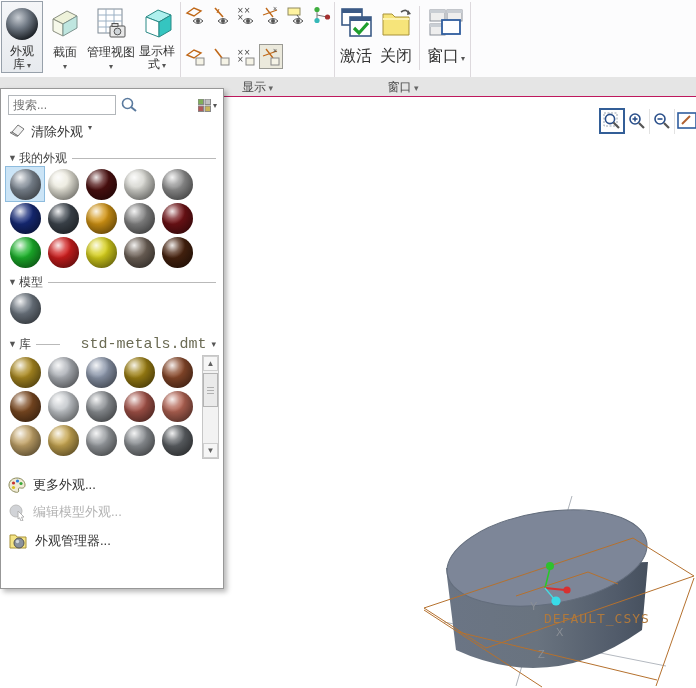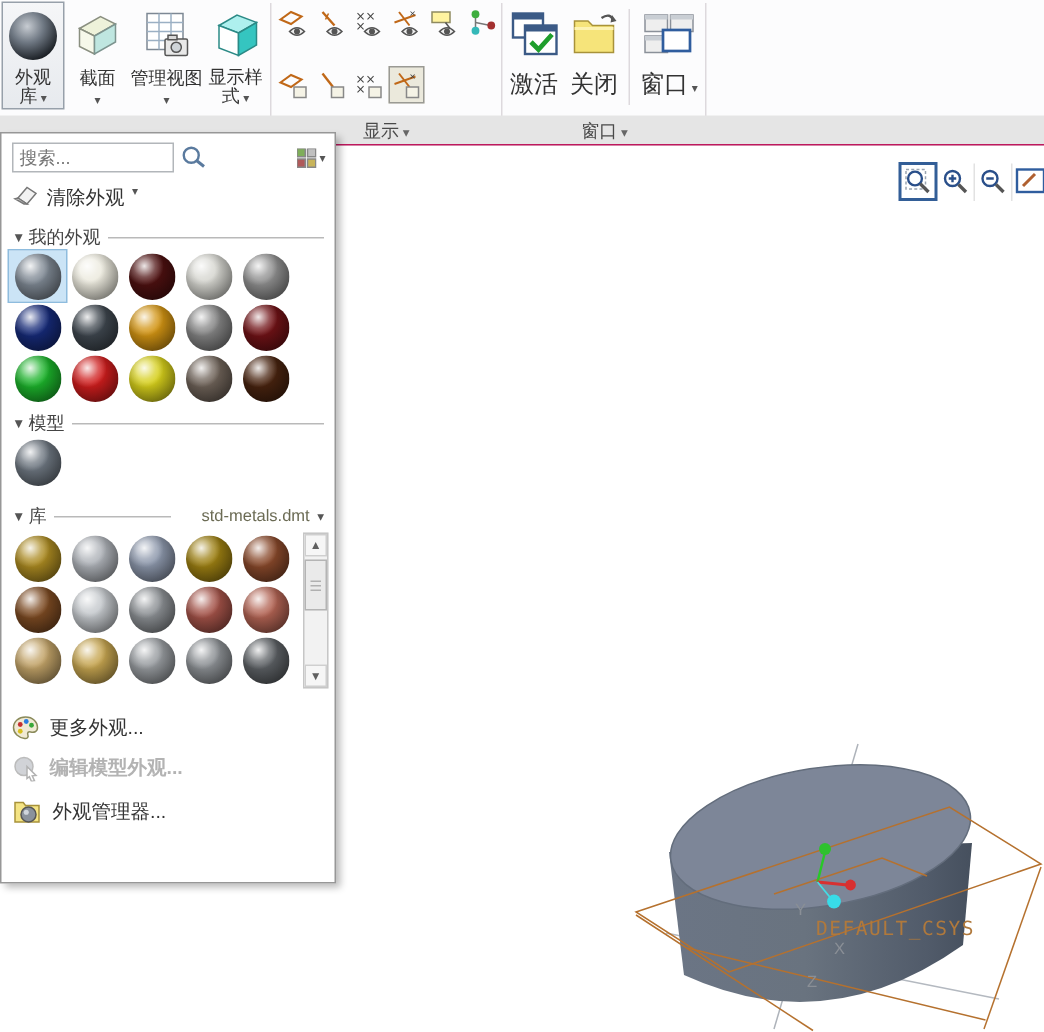--- a/index.html
+++ b/index.html
@@ -29,40 +29,40 @@
   
   .panel { position:absolute; left:0; top:88px; width:224px; height:501px; background:#ffffff; border:1px solid #979797; box-shadow:3px 3px 5px rgba(0,0,0,.28); z-index:20; }
   .p-search { position:absolute; top:5px; left:7px; right:6px; height:22px; display:flex; align-items:center; }
   .p-search input { width:108px; height:20px; border:1px solid #b2b6ba; font-size:12px; padding:0 4px; color:#888; font-family:"Liberation Sans",sans-serif; outline:none; }
   .mag { margin-left:4px; }
   .p-arrange { margin-left:auto; display:flex; align-items:center; gap:2px; }
   .p-clear { position:absolute; top:34px; left:7px; height:22px; display:flex; gap:5px; font-size:13px; color:#333; }
   .sec-hdr { position:absolute; left:7px; right:7px; height:14px; display:flex; align-items:center; font-size:12px; color:#444; }
   .sec-hdr .tri { font-size:9px; color:#555; margin-right:2px; }
   .sec-hdr .rule { flex:1; border-top:1px solid #b9b9b9; margin-left:5px; }
-  .sec-hdr .libfile { font-family:Liberation Sans, sans-serif; font-size:11px; color:#6b6b54; margin-left:20px; }
+  .sec-hdr .libfile { font-family:Liberation Mono, monospace; font-size:15px; color:#6b6b54; margin-left:20px; }
   .sec-hdr .tri-r { font-size:9px; color:#555; margin-left:5px; }
 
   .sph-grid { position:absolute; left:5px; display:grid; grid-template-columns:repeat(5,38px); }
   .sph-grid.one { grid-template-columns:38px; }
   .sph-tile { width:38px; height:34px; display:flex; align-items:center; justify-content:center; }
   .sph-tile.selected { background:#cbe4f6; outline:1px solid #8ebcde; }
   .sphere { width:31px; height:31px; border-radius:50%; display:block;
     background:
       radial-gradient(circle at 33% 27%, rgba(255,255,255,.9), rgba(255,255,255,.28) 24%, rgba(255,255,255,0) 42%),
       radial-gradient(circle at 40% 35%, var(--c) 25%, #000 135%); }
 
   .sb { position:absolute; right:4px; top:266px; width:17px; height:104px; background:#f2f2f2; border:1px solid #c6c6c6; }
   .sb-btn { position:absolute; left:0; width:15px; height:15px; background:#f6f6f6; border:1px solid #cfcfcf; font-size:8px; color:#606060; display:flex; align-items:center; justify-content:center; }
   .sb-up { top:0; } .sb-dn { bottom:0; }
   .sb-thumb { position:absolute; left:0; top:17px; width:15px; height:34px; background:#eaeaea; border:1px solid #b4b4b4; }
   .sb-grip { margin:13px auto 0; width:7px; border-top:1px solid #b0b0b0; box-shadow:0 3px 0 #b0b0b0, 0 6px 0 #b0b0b0; }
 
   .menu-item { position:absolute; left:7px; right:7px; height:24px; display:flex; align-items:center; gap:7px; font-size:13px; color:#333; }
-  .menu-item.disabled { color:#b3b3b3;font-weight:bold; }
+  .menu-item.disabled { color:#b3b3b3; }
   .menu-item.disabled svg { opacity:.45; }
 
   
   .vp-toolbar { position:absolute; top:108px; left:599px; height:26px; display:flex; align-items:center; }
   .vp-btn { width:25px; height:25px; display:flex; align-items:center; justify-content:center; border-right:1px solid #e2e2e2; }
   .vp-btn.active { border:2px solid #335e97; background:#fff; width:26px; height:26px; }
   .scene { position:absolute; left:420px; top:480px; width:276px; height:208px; }
   .caret { font-size:8px; color:#555; }
 </style>
 </head>

